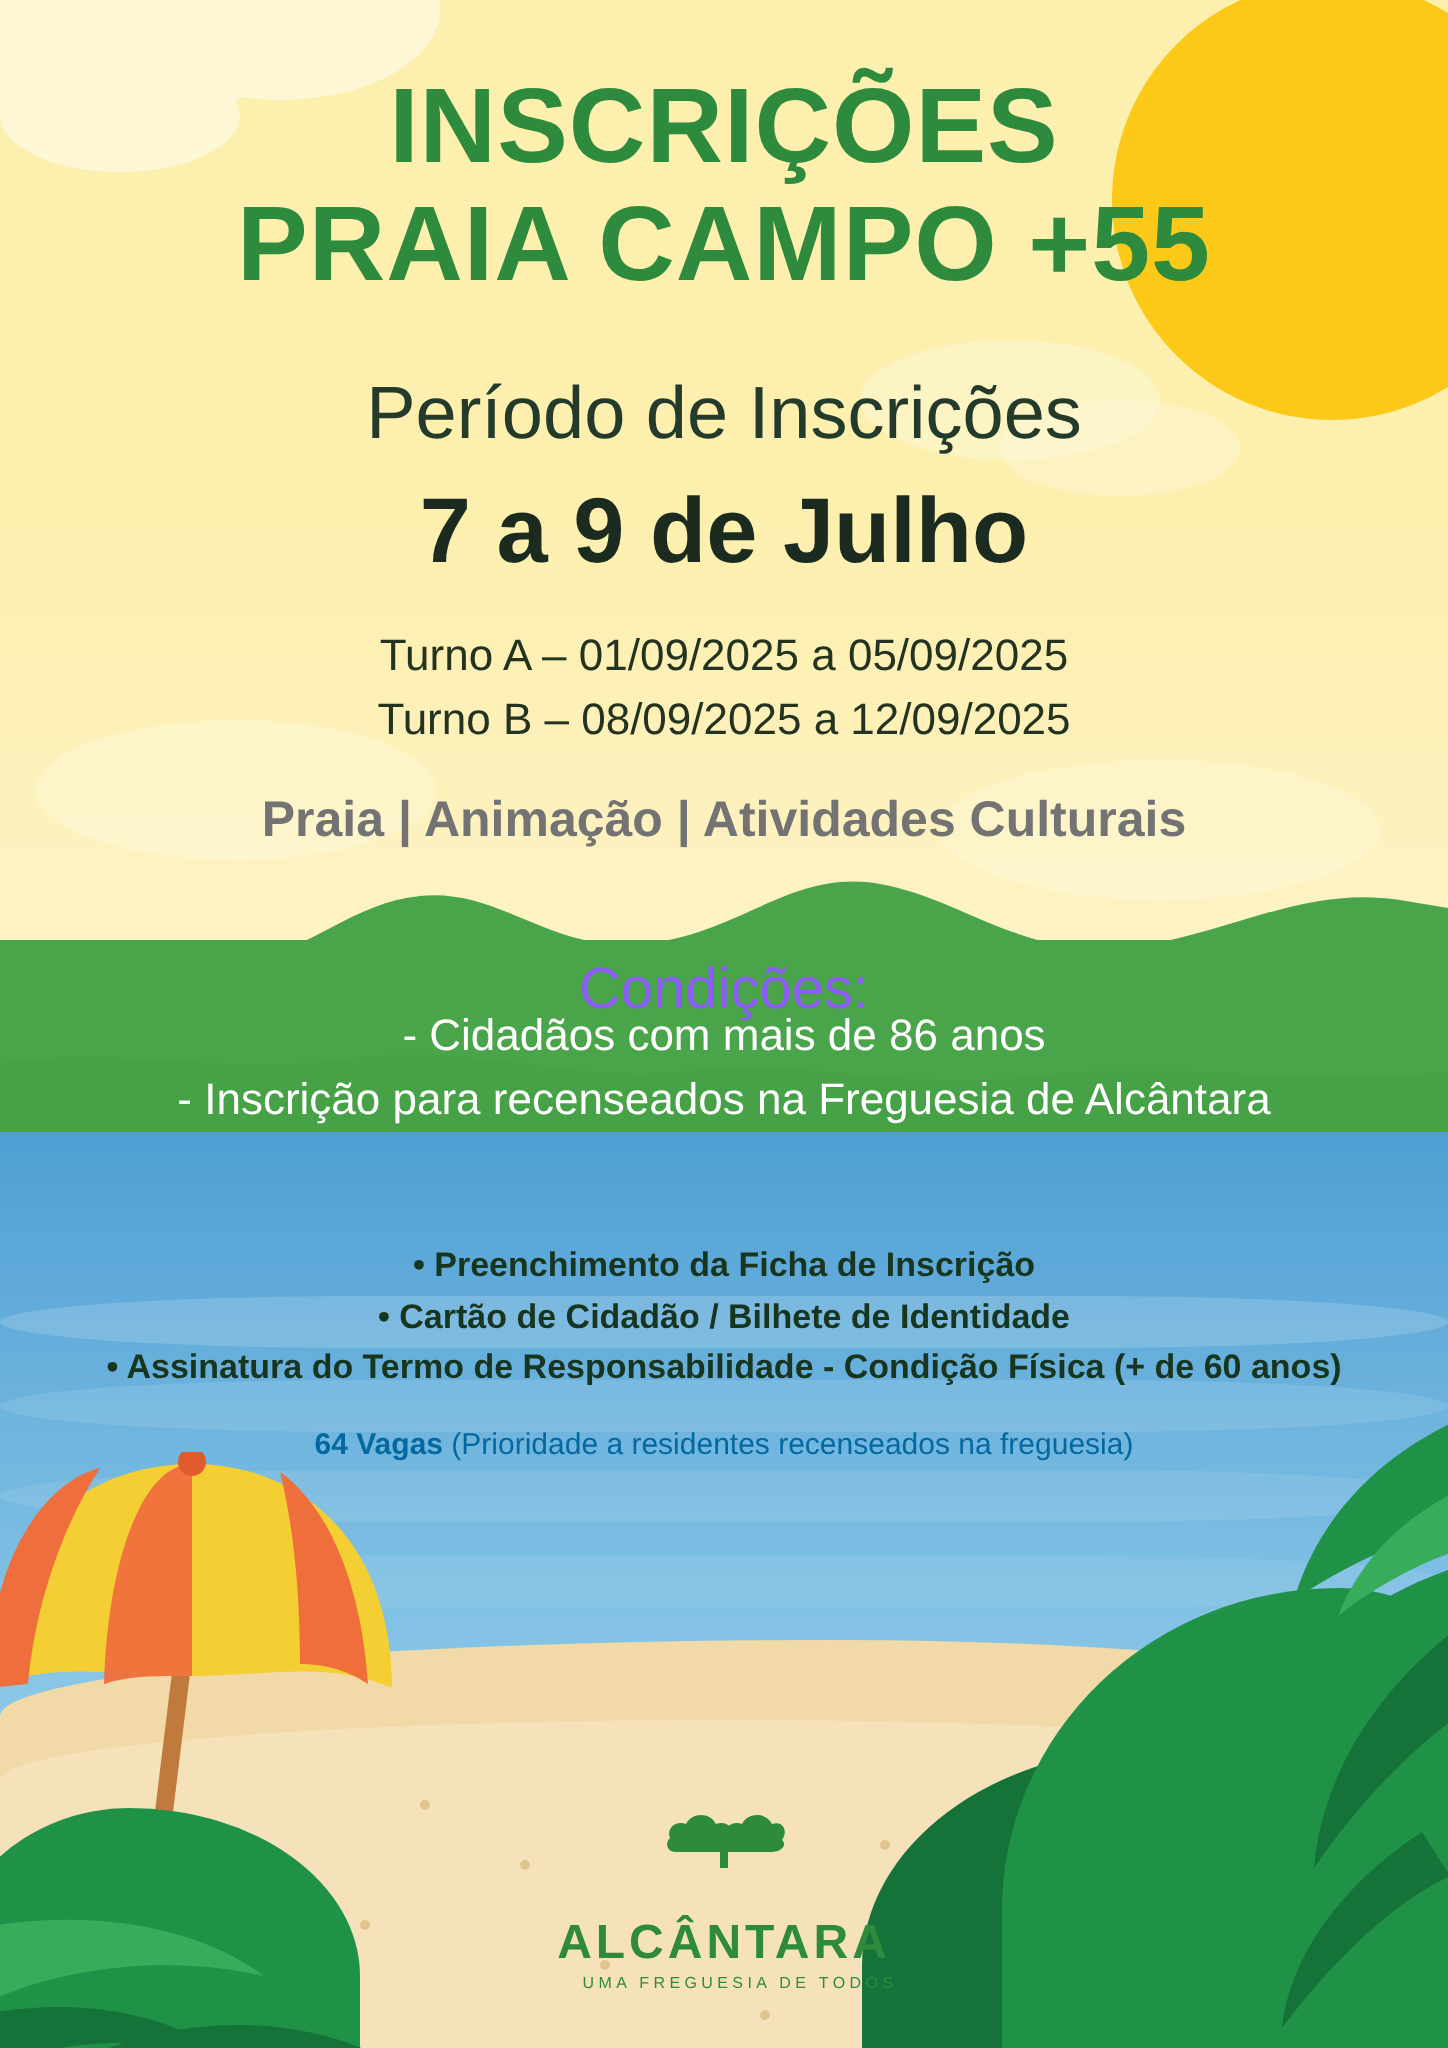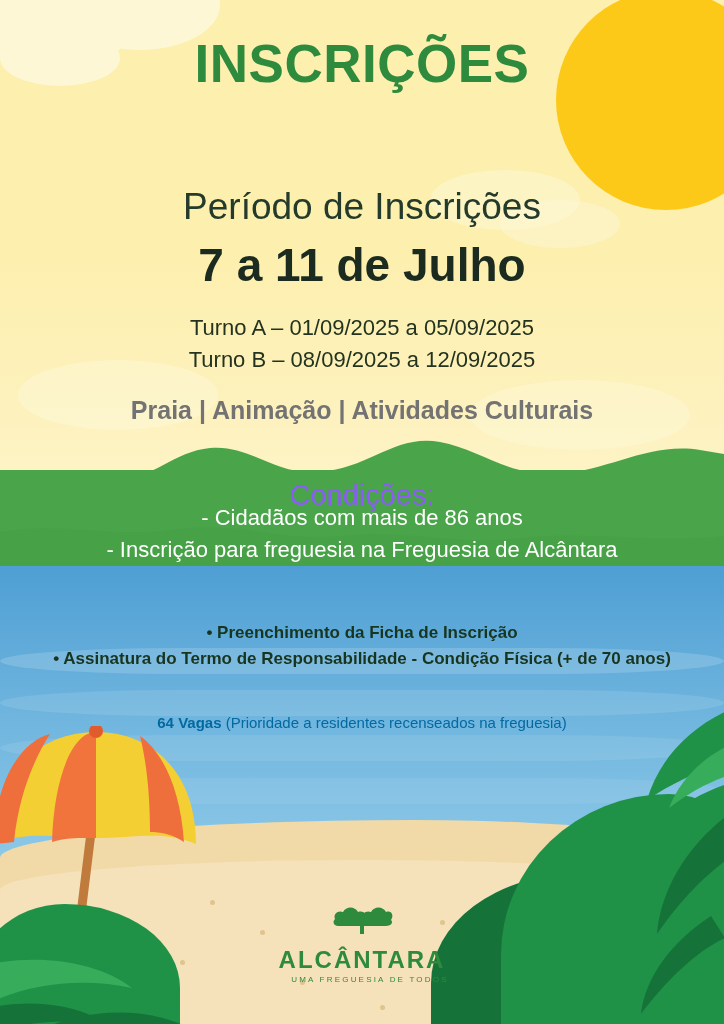--- a/index.html
+++ b/index.html
@@ -257,21 +257,21 @@
     position: absolute;
     left: 0; top: 900px;
     width: 724px;
     text-align: center;
     color: #2e8b3d;
   }
   .logo .name {
     font-size: 24px;
     font-weight: 700;
     letter-spacing: 2px;
-    margin-top: 2px;
+    margin-top: 13px;
   }
   .logo .slogan {
     font-size: 8px;
     letter-spacing: 2.2px;
     margin-top: 1px;
     margin-left: 16px;
   }
 </style>
 </head>
 <body>
@@ -355,41 +355,43 @@
     </g>
     <g fill="#37ad5b">
       <path d="M10,104 C62,94 118,102 152,128 C108,118 56,122 16,140 Z"></path>
     </g>
   </svg>
 
   <div class="text-layer">
 
     <div class="title">
       <div>INSCRIÇÕES</div>
+      <div>PRAIA CAMPO +55</div>
     </div>
 
     <div class="subtitle">Período de Inscrições</div>
-    <div class="dates">7 a 11 de Julho</div>
+    <div class="dates">7 a 9 de Julho</div>
 
     <div class="turnos">
       <div>Turno A – 01/09/2025 a 05/09/2025</div>
       <div>Turno B – 08/09/2025 a 12/09/2025</div>
     </div>
 
     <div class="tagline">Praia | Animação | Atividades Culturais</div>
 
     <div class="cond-title">Condições:</div>
     <div class="cond-lines">
       <div>- Cidadãos com mais de 86 anos</div>
-      <div>- Inscrição para freguesia na Freguesia de Alcântara</div>
+      <div>- Inscrição para recenseados na Freguesia de Alcântara</div>
     </div>
 
     <div class="doc-lines">
       <div>• Preenchimento da Ficha de Inscrição</div>
-      <div>• Assinatura do Termo de Responsabilidade - Condição Física (+ de 70 anos)</div>
+      <div>• Cartão de Cidadão / Bilhete de Identidade</div>
+      <div>• Assinatura do Termo de Responsabilidade - Condição Física (+ de 60 anos)</div>
     </div>
 
     <div class="vagas">
       <span class="n">64 Vagas</span>
       <span class="note">(Prioridade a residentes recenseados na freguesia)</span>
     </div>
 
     <div class="logo">
       <svg width="64" height="40" viewBox="0 0 64 40" xmlns="http://www.w3.org/2000/svg">
         <path d="M8,26 C4,26 2,22 5,19 C3,14 8,10 13,12 C16,6 25,6 28,12 C34,10 38,15 36,20 C39,23 36,26 32,26 Z" fill="#2e8b3d"></path>

